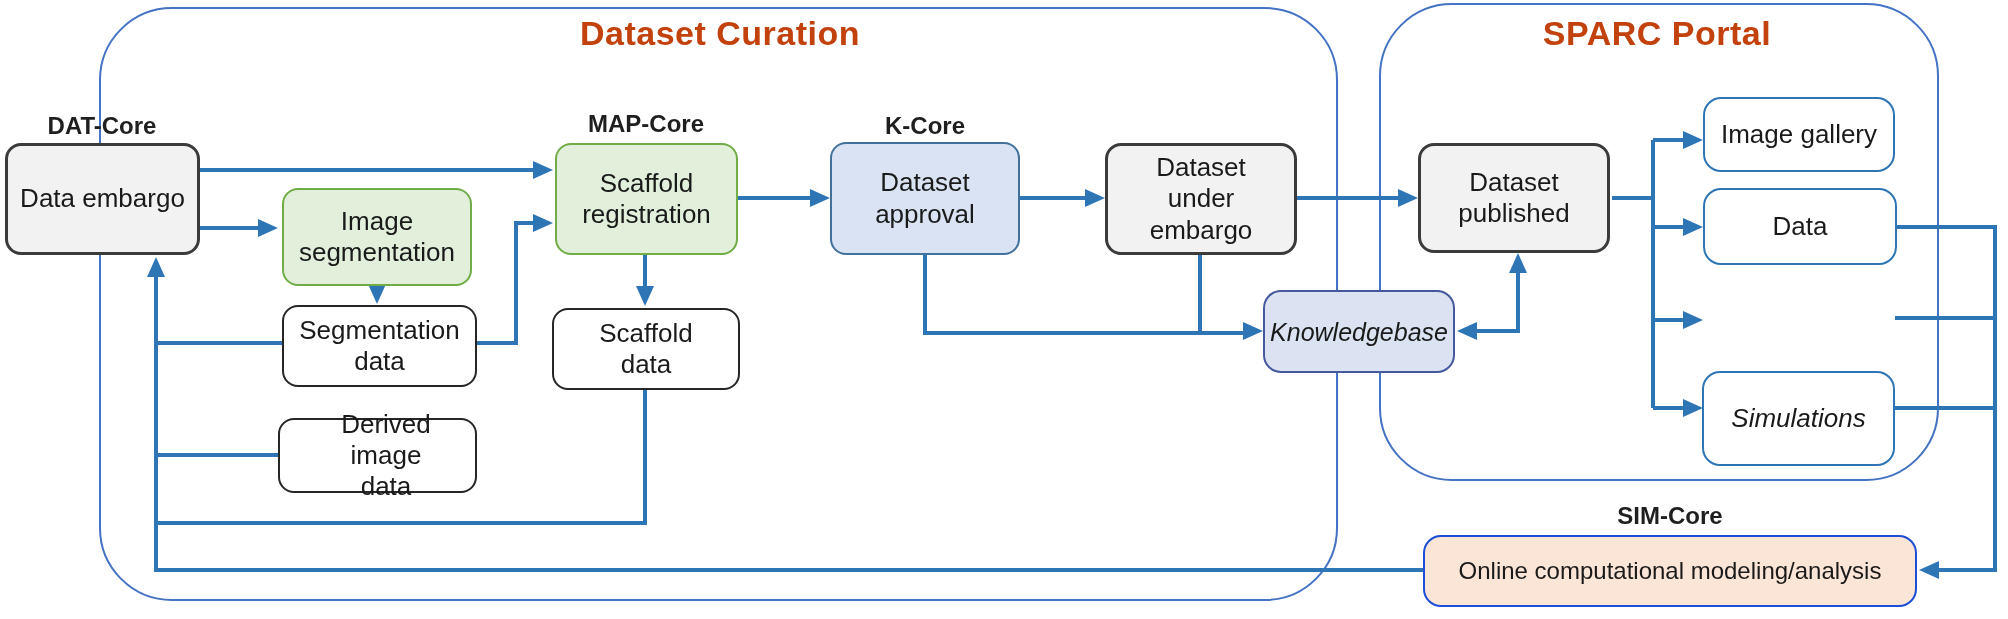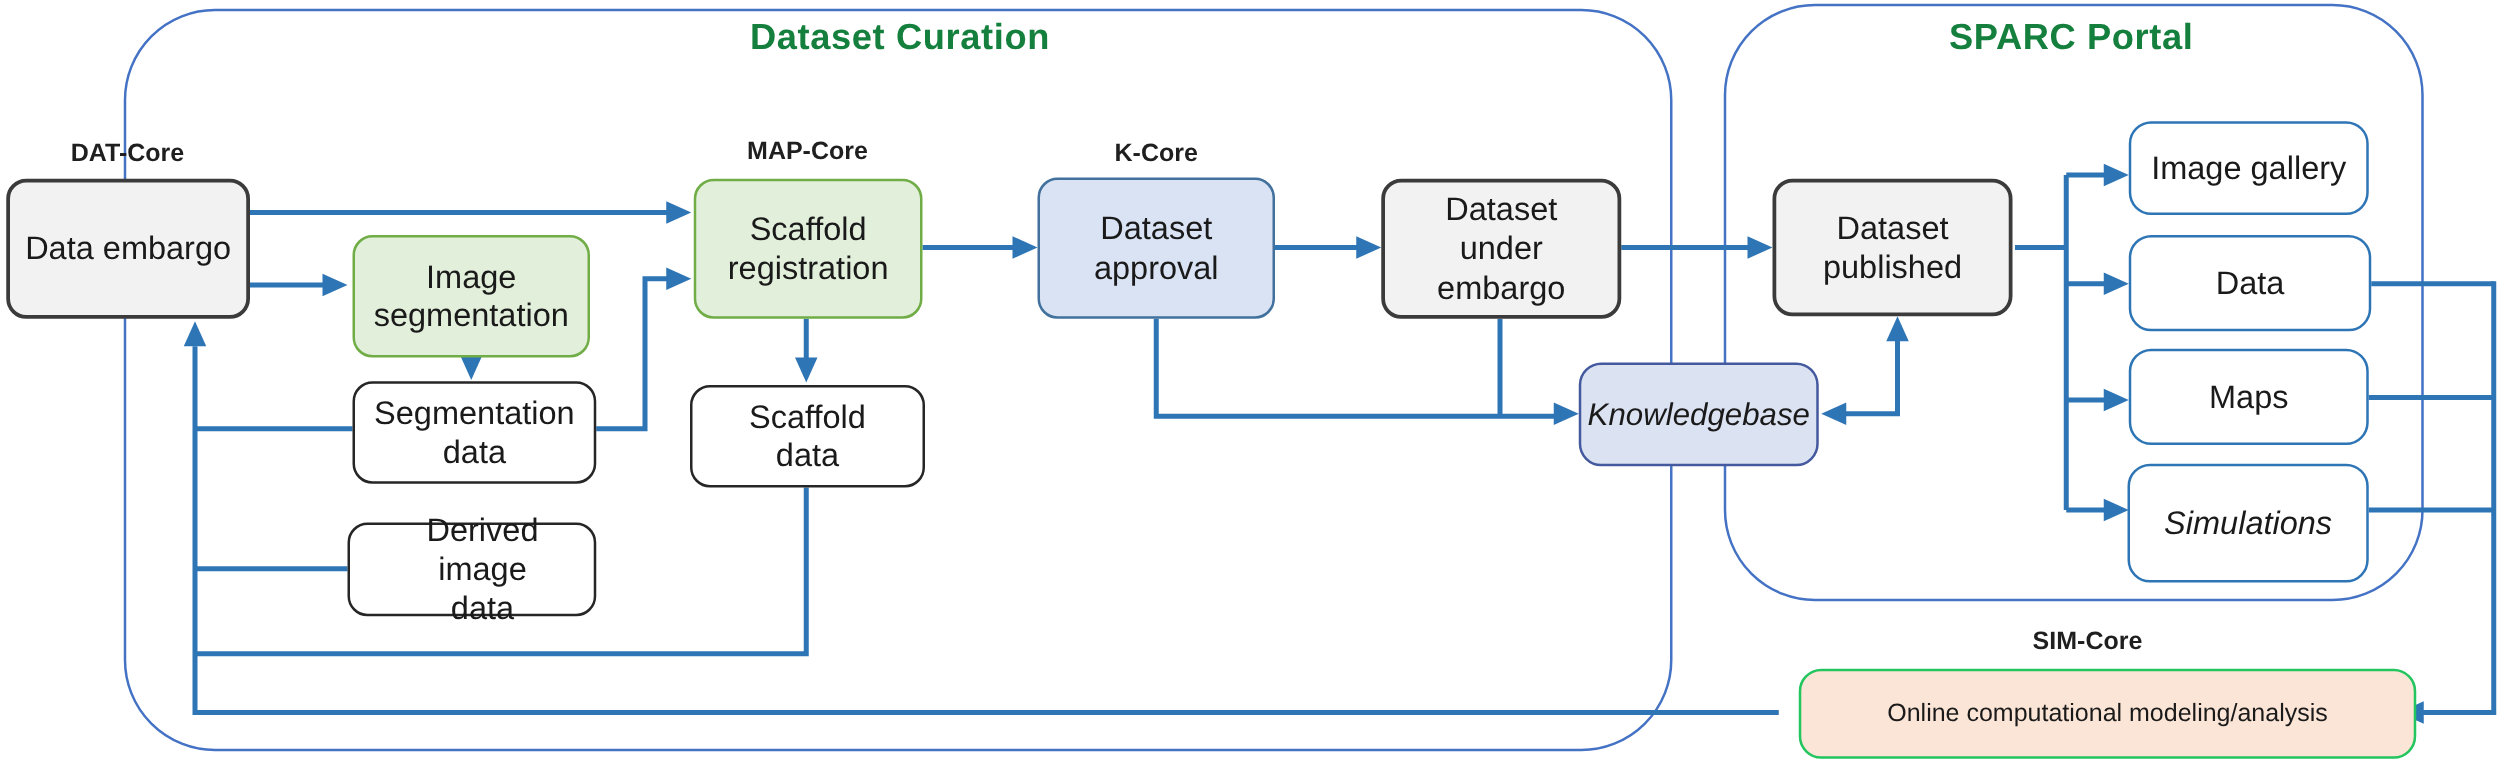--- a/index.html
+++ b/index.html
@@ -14,27 +14,27 @@
     text-align:center; white-space:pre-line; box-sizing:border-box;
     font-size:26px; line-height:1.2; color:#1a1a1a; border-radius:16px;
     padding:2px 6px;
   }
   .gray   { background:#f2f2f2; border:3px solid #3b3b3b; }
   .white  { background:#ffffff; border:2.5px solid #262626; }
   .green  { background:#e2efda; border:2.5px solid #70ad47; }
   .blue   { background:#dae3f3; border:2.5px solid #41719c; }
   .kb     { background:#dbe2f1; border:2px solid #44599e; border-radius:18px; font-size:25px;font-style:italic; }
   .portal-item { background:#ffffff; border:2px solid #2e75b6; border-radius:18px; }
-  .peach  { background:#fbe5d6; border:2px solid #22c55e; border-radius:18px; font-size:20px; white-space:nowrap;margin-left:16px; }
+  .peach  { background:#fbe5d6; border:2px solid #1d4ed8; border-radius:18px; font-size:24px; white-space:nowrap; }
   .core-label {
-    position:absolute; font-weight:bold; font-size:20px; color:#1f1f1f;
+    position:absolute; font-weight:bold; font-size:24px; color:#1f1f1f;
     text-align:center;
   }
   .section-title {
-    position:absolute; font-weight:bold; font-size:29px; color:#15803d;
+    position:absolute; font-weight:bold; font-size:34px; color:#c2410c;
     text-align:center; letter-spacing:0.5px;
   }
 </style>
 </head>
 <body>
 
 <div class="canvas">
 
   <svg class="layer" width="2008" height="619" viewBox="0 0 2008 619">
 
@@ -111,17 +111,16 @@
 data</div>
   <div class="node blue" style="left:830px; top:142px; width:190px; height:113px;">Dataset
 approval</div>
   <div class="node gray" style="left:1105px; top:143px; width:192px; height:112px;">Dataset
 under embargo</div>
   <div class="node kb" style="left:1263px; top:290px; width:192px; height:83px;">Knowledgebase</div>
   <div class="node gray" style="left:1418px; top:143px; width:192px; height:110px;">Dataset
 published</div>
   <div class="node portal-item" style="left:1703px; top:97px; width:192px; height:75px;">Image gallery</div>
   <div class="node portal-item" style="left:1703px; top:188px; width:194px; height:77px;">Data</div>
-  <div class="node portal-item" style="left:1703px; top:279px; width:192px; height:77px;">Maps</div>
   <div class="node portal-item" style="left:1702px; top:371px; width:193px; height:95px;font-style:italic;">Simulations</div>
   <div class="node peach" style="left:1423px; top:535px; width:494px; height:72px;">Online computational modeling/analysis</div>
 
 </div>
 
 </body></html>

